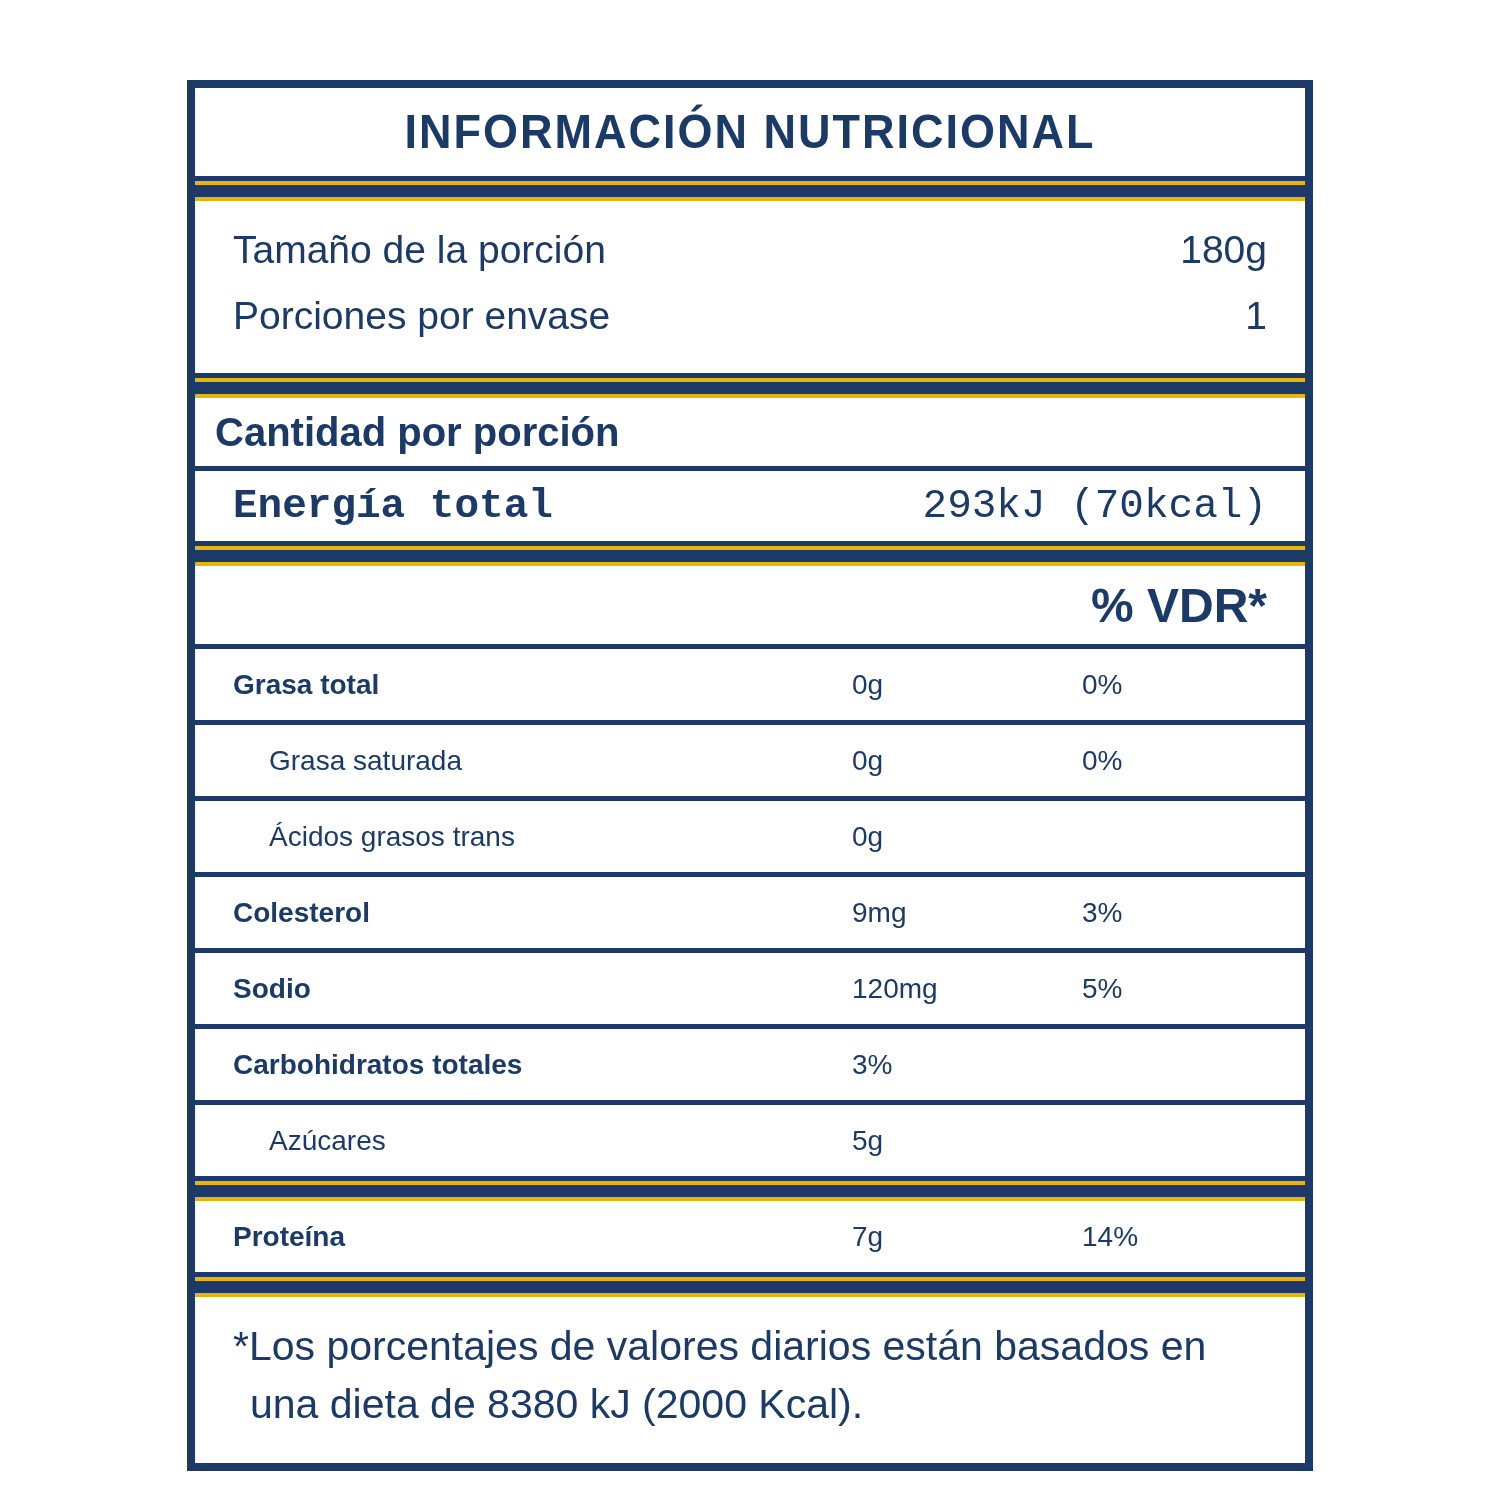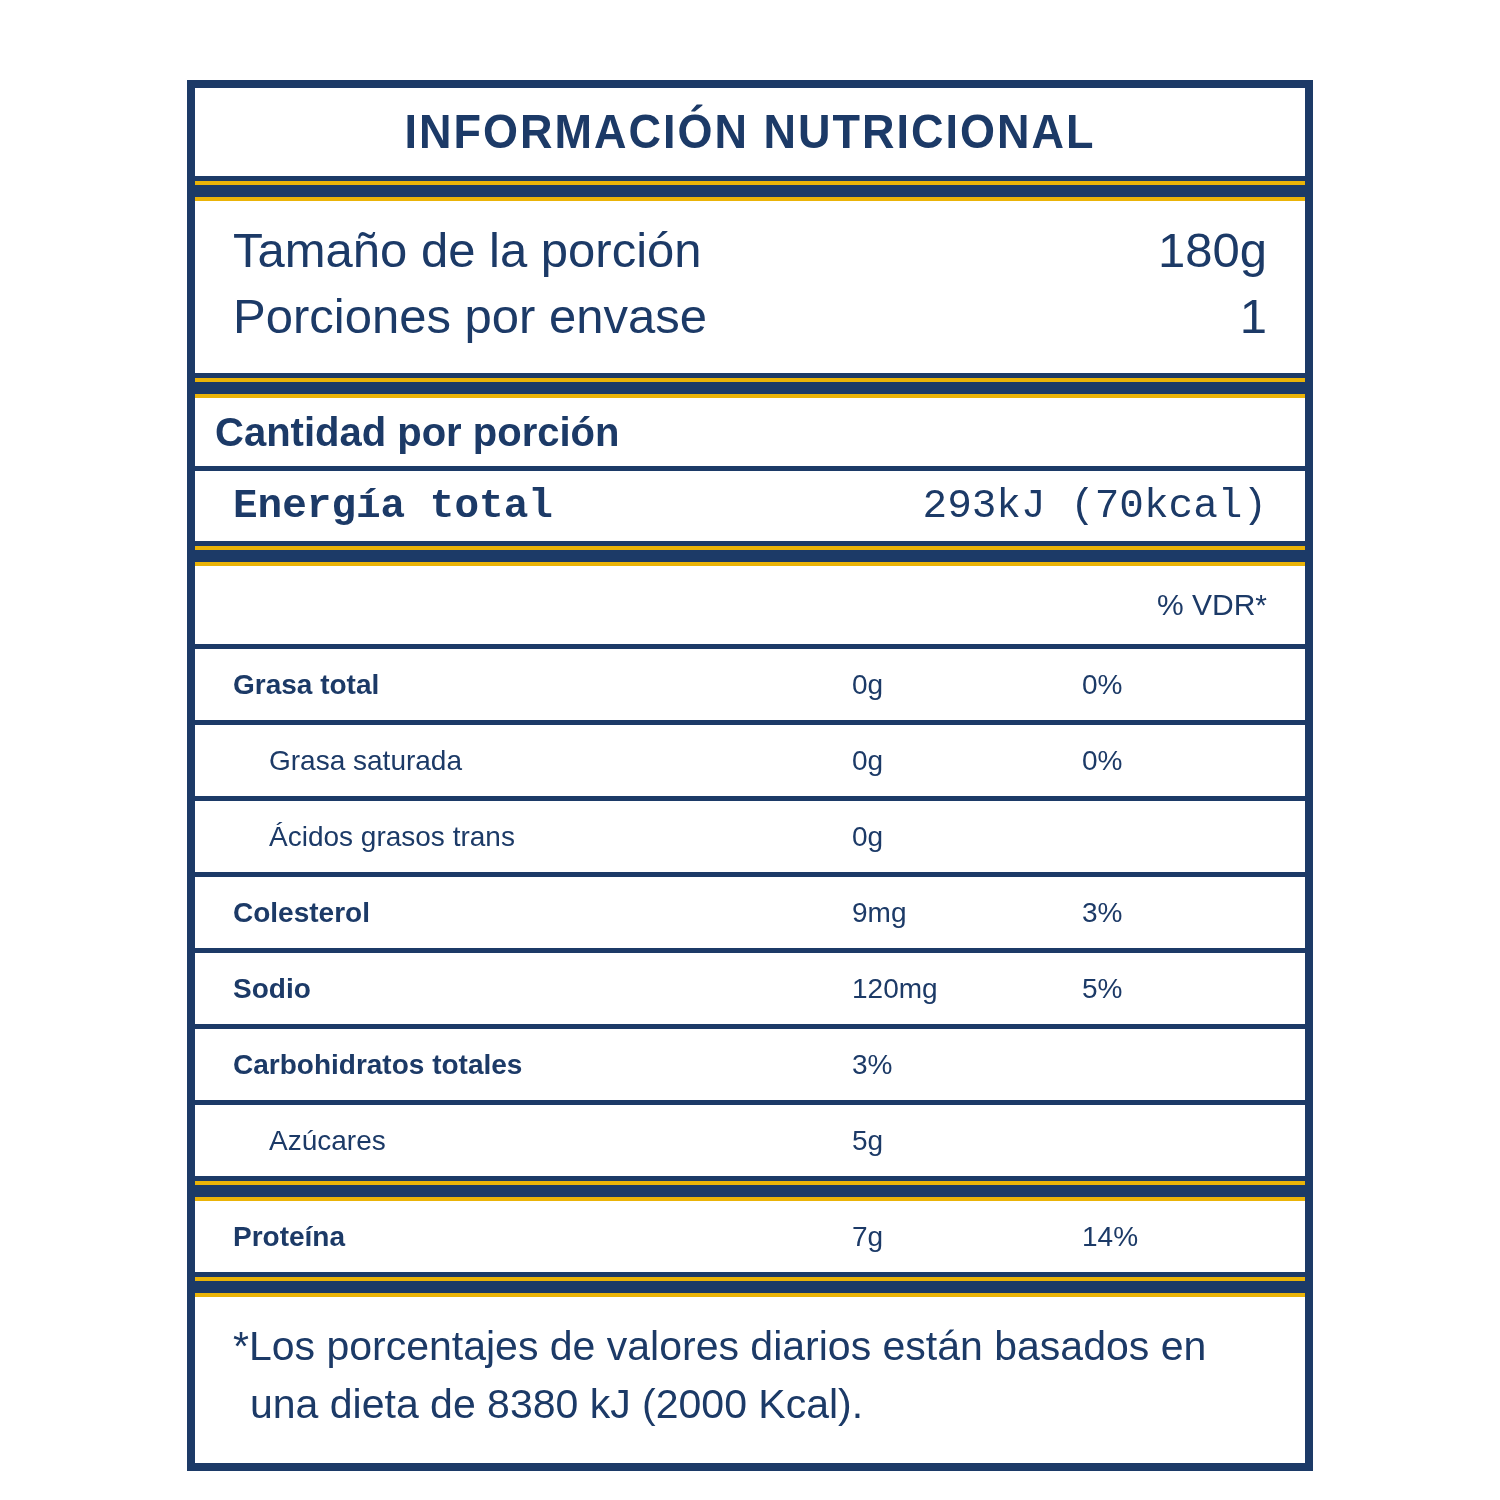--- a/index.html
+++ b/index.html
@@ -51,42 +51,42 @@
     transform: scaleY(1.08);
   }
   .serving-row {
     display: block;
     padding: 16px 38px 24px 38px;
   }
   .serving-line {
     display: flex;
     justify-content: space-between;
     line-height: 66px;
-    font-size: 49px;
+    font-size: 39px;
     font-weight: 400;
   }
   .header-row {
     height: 68px;
     font-size: 40px;
     font-weight: 700;
     padding-left: 20px;
   }
   .energy-row {
     height: 70px;
     justify-content: space-between;
     font-size: 41px;
     font-family: Liberation Mono, monospace;
   }
   .energy-label { font-weight: 700; }
   .energy-value { font-weight: 400; }
   .vdr-row {
     height: 78px;
     justify-content: flex-end;
-    font-size: 30px;
-    font-weight: 400;
+    font-size: 48px;
+    font-weight: 700;
   }
   .nrow {
     height: 71px;
     display: grid;
     grid-template-columns: 1fr 230px 185px;
     align-items: center;
     font-size: 28px;
   }
   .nlabel { font-weight: 400; }
   .nlabel.bold { font-weight: 700; }

